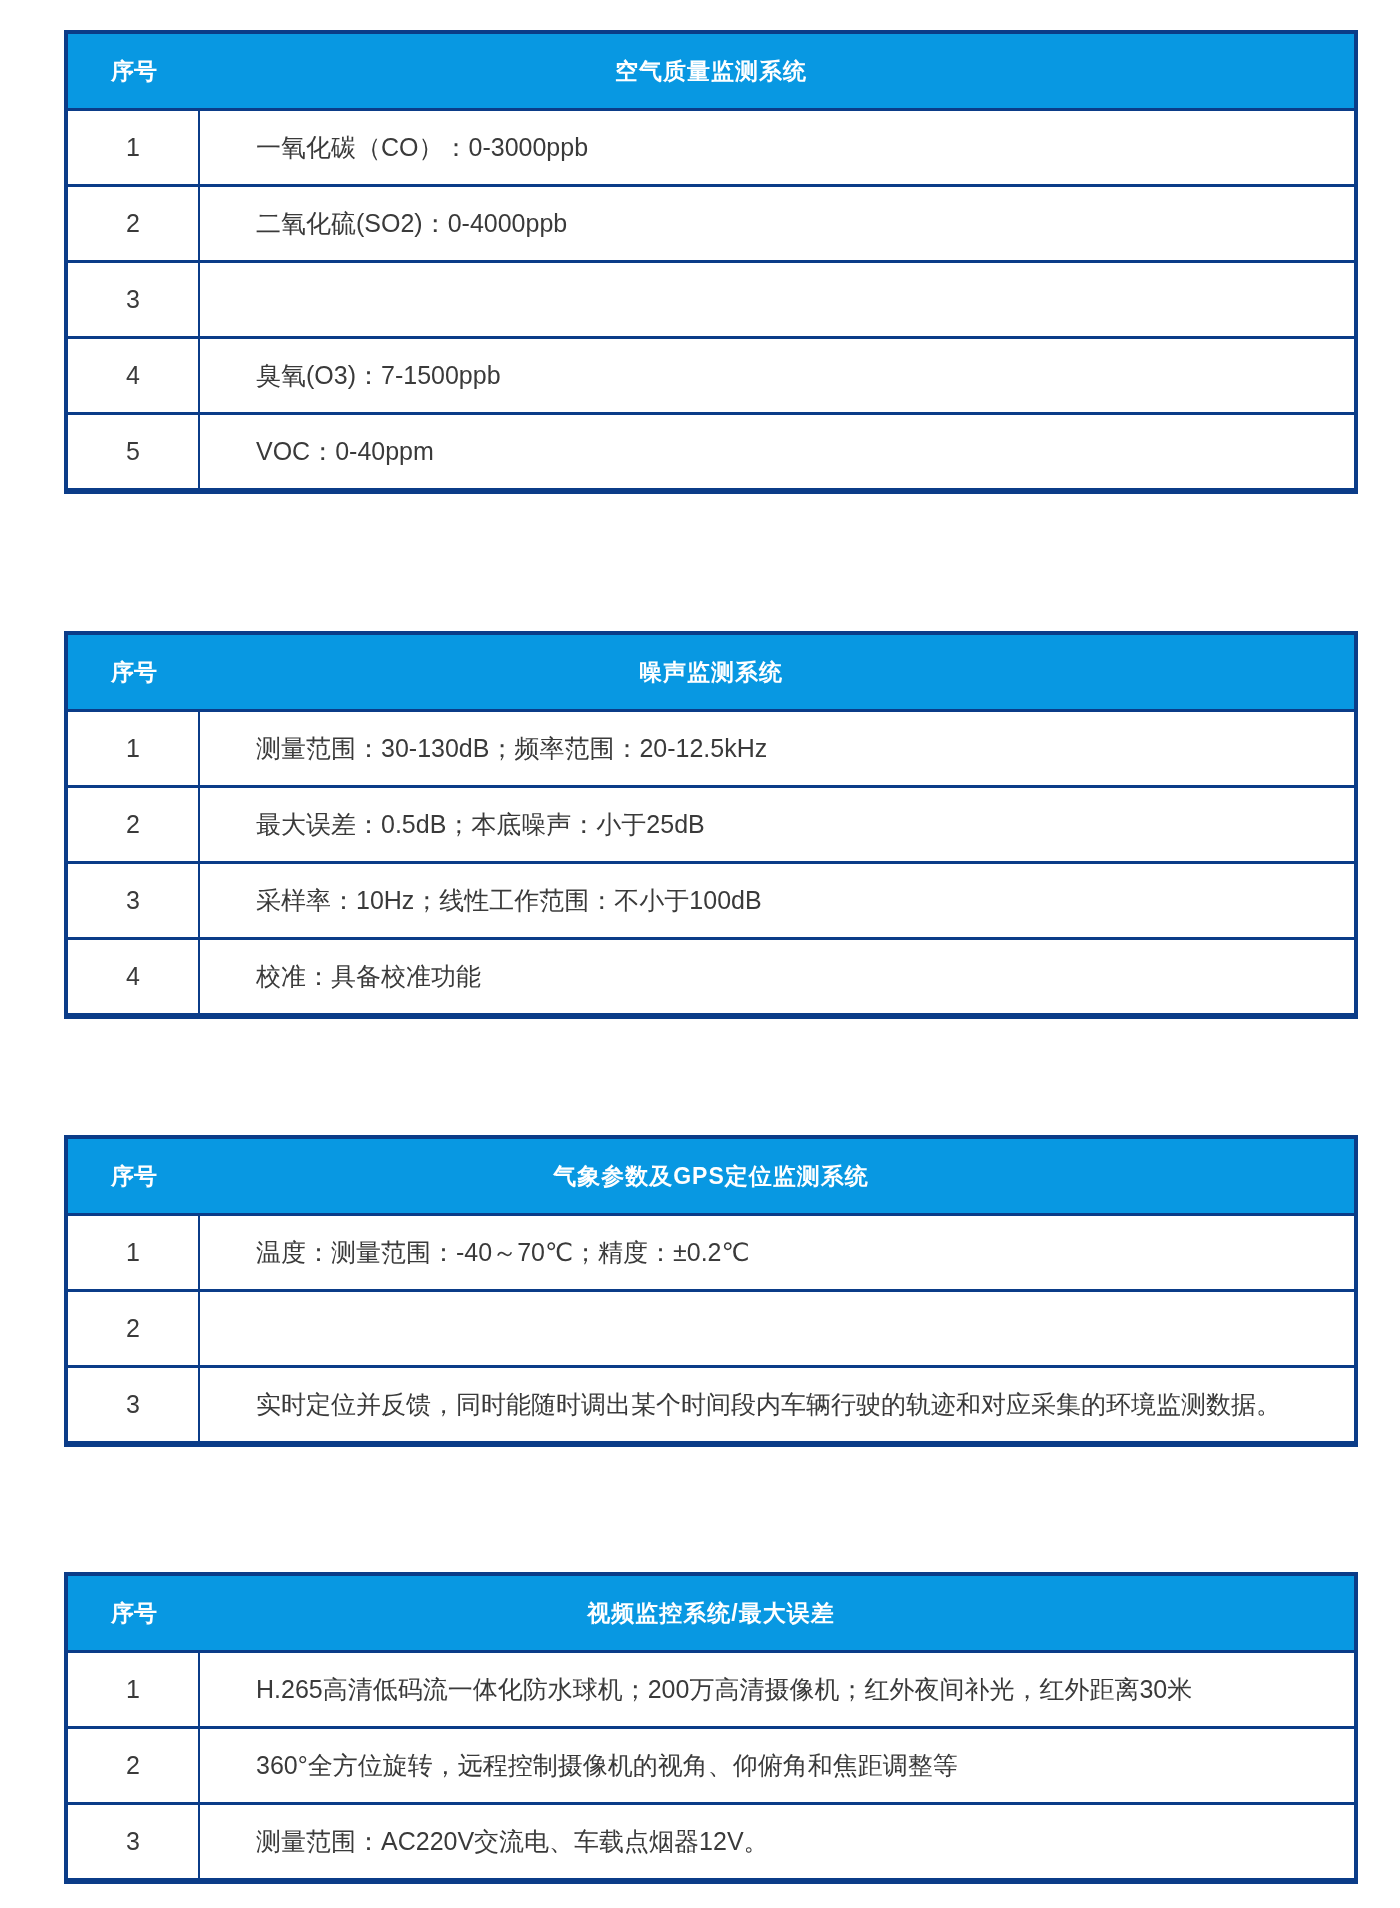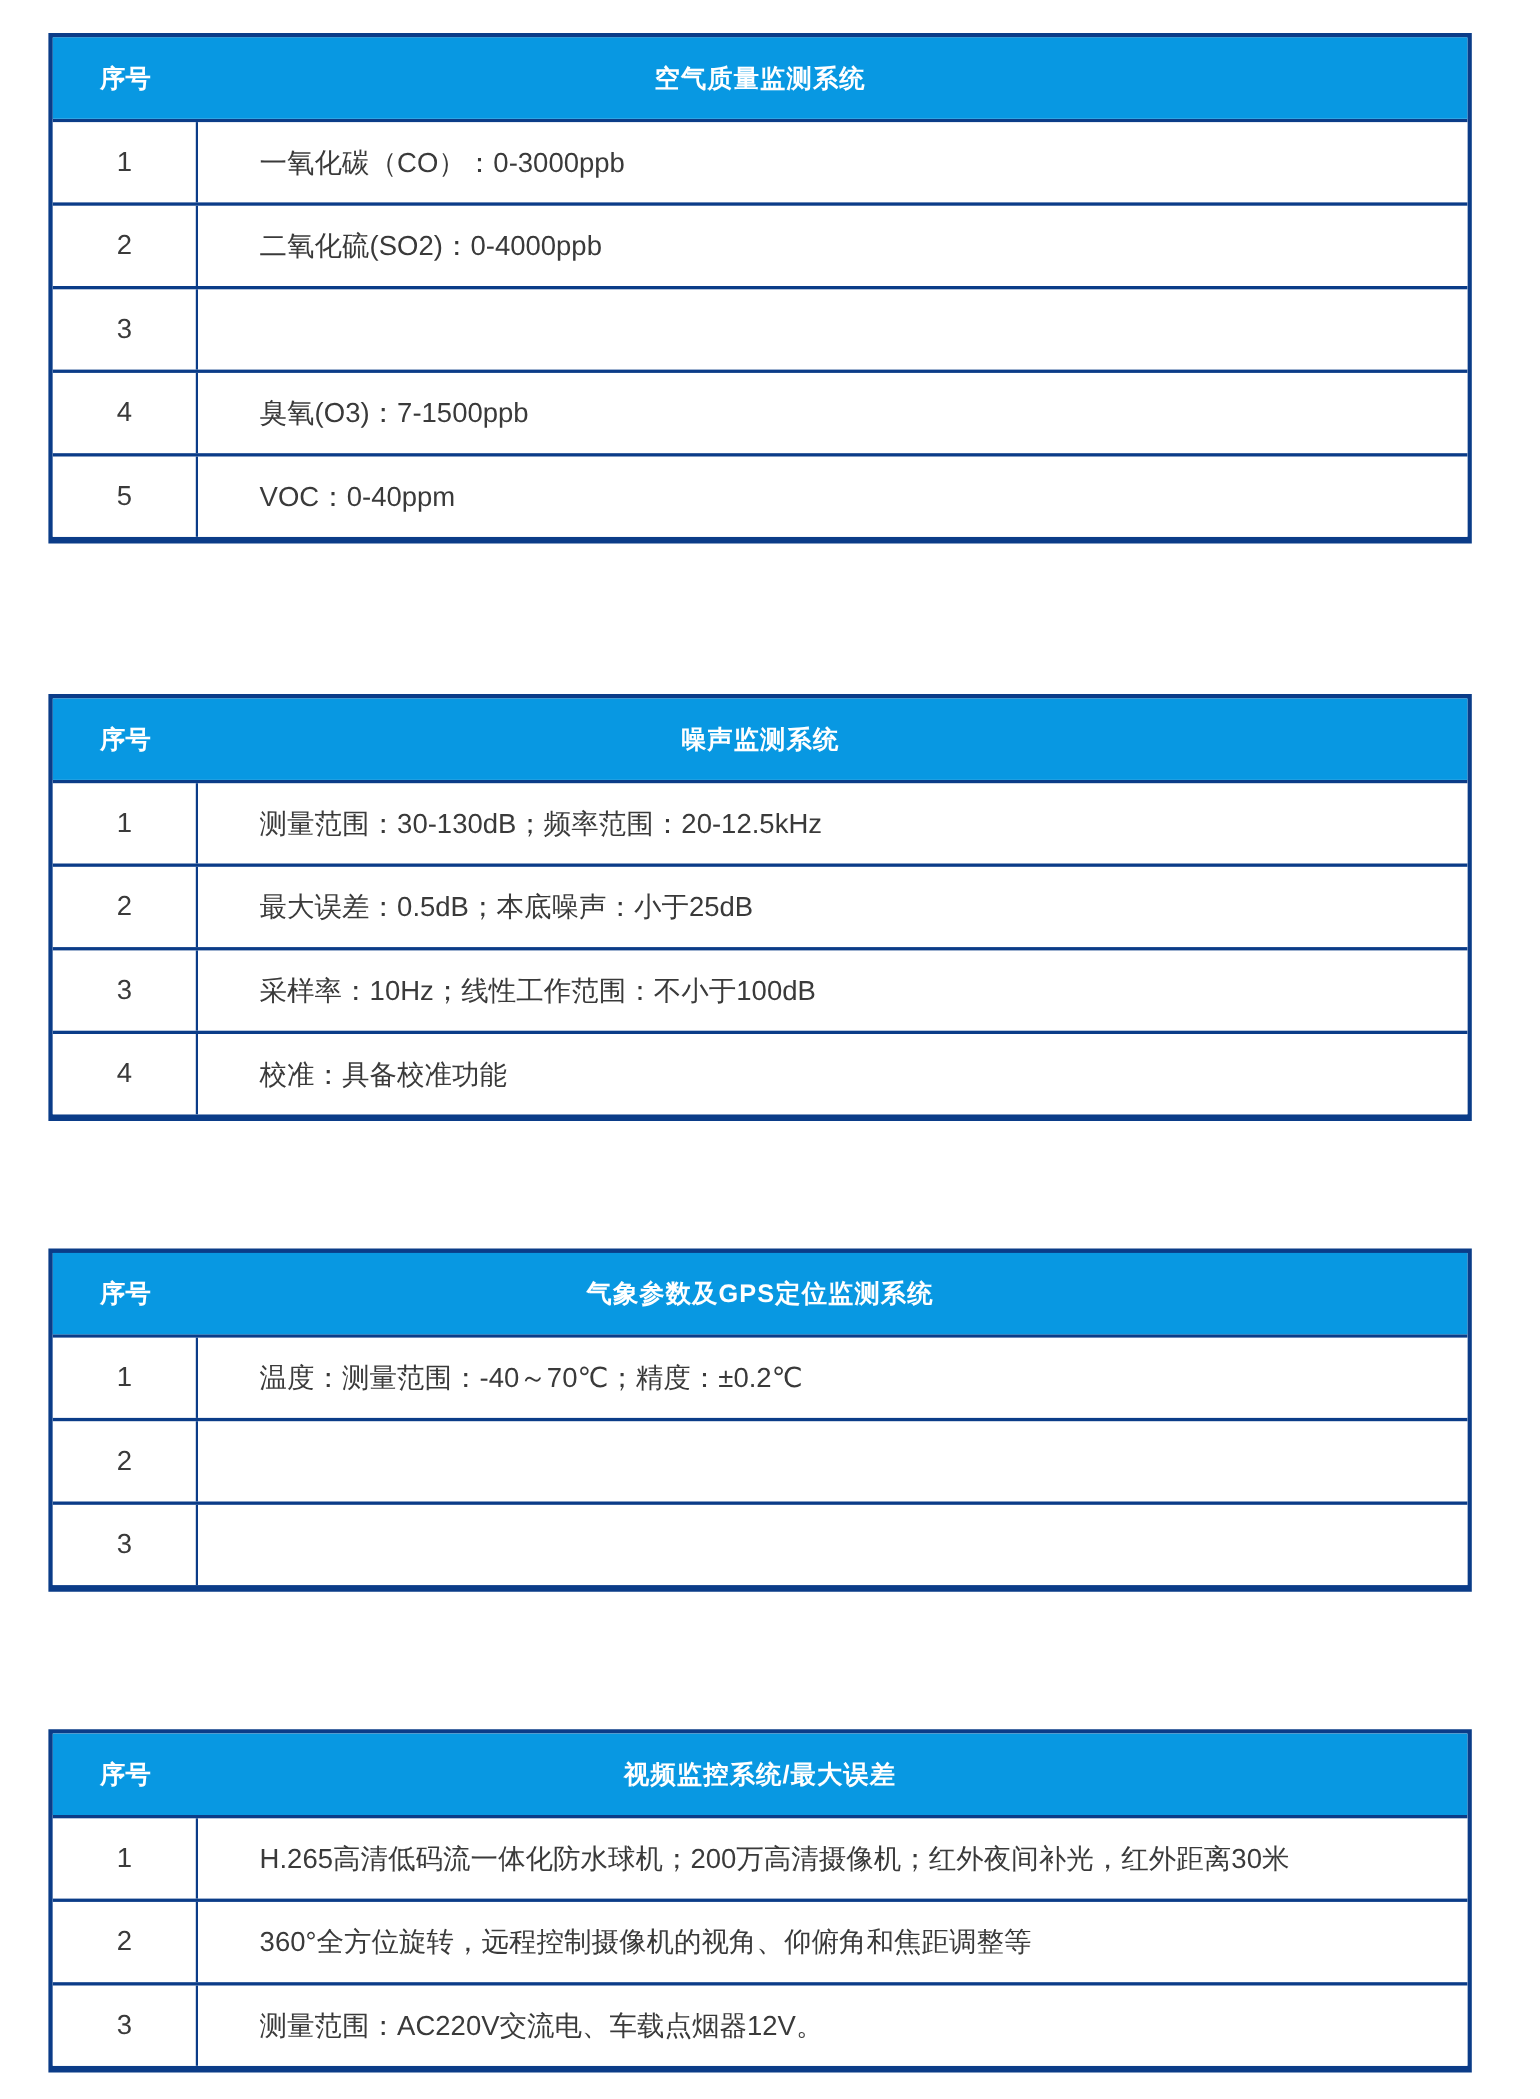--- a/index.html
+++ b/index.html
@@ -10,21 +10,21 @@
     --page-bg:#ffffff;
   }
   *{margin:0;padding:0;box-sizing:border-box;}
   html,body{background:var(--page-bg);}
   body{
     width:1400px;height:1908px;overflow:hidden;position:relative;
     font-family:"Liberation Sans","DejaVu Sans",sans-serif;
   }
   .spec-table{
     width:1294px;
-    margin-left:44px;
+    margin-left:64px;
     border:4px solid var(--border);
     border-bottom-width:6px;
     background:#ffffff;
   }
   .t1{margin-top:30px;}
   .t2{margin-top:137px;}
   .t3{margin-top:116px;}
   .t4{margin-top:125px;}
   .thead{
     position:relative;
@@ -137,20 +137,21 @@
   </div>
   <div class="trow">
     <div class="cell-num">1</div>
     <div class="cell-text">温度：测量范围：-40～70℃；精度：±0.2℃</div>
   </div>
   <div class="trow">
     <div class="cell-num">2</div>
   </div>
   <div class="trow">
     <div class="cell-num">3</div>
+    <div class="cell-text">实时定位并反馈，同时能随时调出某个时间段内车辆行驶的轨迹和对应采集的环境监测数据。</div>
   </div>
 </div>
 
 <div class="spec-table t4">
   <div class="thead">
     <span class="seq">序号</span>
     <span class="title">视频监控系统/最大误差</span>
   </div>
   <div class="trow">
     <div class="cell-num">1</div>

